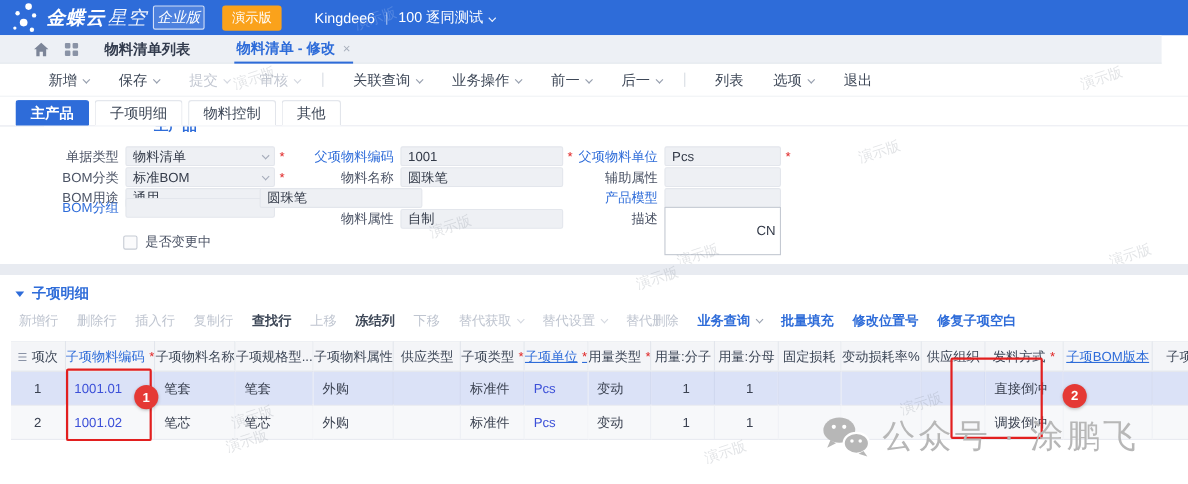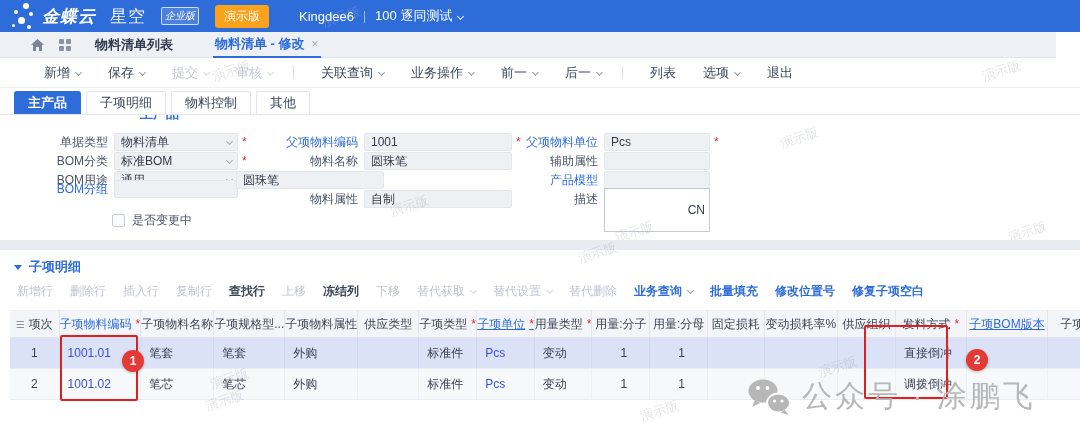--- a/index.html
+++ b/index.html
@@ -11,23 +11,23 @@
   }
   
   .topbar { position:absolute; left:0; top:0; width:1080px; height:32px;
     background:#2e6cd9; display:flex; align-items:center; color:#fff; }
   .logo-dots { position:relative; width:32px; height:28px; margin-left:10px; }
   .logo-dots i { position:absolute; background:#fff; border-radius:50%; }
   .d1{left:13px;top:1px;width:6px;height:6px}.d2{left:4px;top:8px;width:4px;height:4px}
   .d3{left:19px;top:10px;width:4px;height:4px}.d4{left:8px;top:15px;width:7px;height:7px}
   .d5{left:17px;top:23px;width:4px;height:4px}.d6{left:2px;top:22px;width:3px;height:3px}
   .logo-main { font-size:17px; font-weight:bold; letter-spacing:1px; font-style:italic; }
-  .logo-sub { font-size:17px; font-weight:normal; opacity:.92; letter-spacing:1px; margin-left:14px; }
-  .edition { font-size:10px; font-style:italic; border:1px solid rgba(255,255,255,.75);
-    background:rgba(255,255,255,.15); border-radius:2px; padding:1px 3px; margin-left:15px; }
+  .logo-sub { font-size:17px; font-weight:normal; opacity:.92; letter-spacing:1px; font-style:italic; margin-left:2px; }
+  .edition { font-size:13px; font-style:italic; border:1px solid rgba(255,255,255,.75);
+    background:rgba(255,255,255,.15); border-radius:2px; padding:1px 3px; margin-left:5px; }
   .demo-badge { background:#faa21b; color:#fff; font-size:12px; border-radius:3px;
     padding:3px 9px; margin-left:16px; }
   .account { margin-left:30px; font-size:13px; }
   .tb-divider { opacity:.55; margin:0 9px; font-size:12px; }
   .org { font-size:13px; }
   .crt { display:inline-block; width:5px; height:5px; border-right:1px solid #98a0af;
     border-bottom:1px solid #98a0af; transform:rotate(45deg); margin-left:6px; vertical-align:2px; }
   .crt-w { border-color:#fff; opacity:.9; }
   
   .tabbar { position:absolute; left:0; top:32px; width:1056px; height:26px;
@@ -64,21 +64,21 @@
   .ffield { position:relative; height:18px; background:#eef0f4; border:1px solid #e3e6ec;
     border-radius:2px; margin-left:6px; display:flex; align-items:center; padding:0 6px;
     font-size:12px; color:#333a48; }
   .sel .scrt { position:absolute; right:5px; top:5px; width:5px; height:5px;
     border-right:1px solid #a6adbb; border-bottom:1px solid #a6adbb; transform:rotate(45deg); }
   .star { color:#e02a2a; margin-left:4px; font-size:12px; }
   .ftextarea { width:106px; height:44px; background:#fff; border:1px solid #c4c9d2; margin-left:6px;
     display:flex; align-items:center; justify-content:flex-end; padding-right:4px; font-size:12px; color:#333a48; }
   .cbx { width:13px; height:13px; border:1px solid #c6cbd4; border-radius:2px; background:#fbfbfc; }
   .cbx-label { margin-left:7px; font-size:12px; color:#4a5264; }
-  .w60{width:60px}.w124{width:124px}.w128{width:128px}.w148{width:148px}.w92{width:92px}.w106{width:106px}
+  .w60{width:60px}.w124{width:136px}.w128{width:128px}.w148{width:148px}.w92{width:92px}.w106{width:106px}
   
   .divband { position:absolute; left:0; top:240px; width:1080px; height:10px; background:#e8ebf1; }
   
   .detailpanel { position:absolute; left:0; top:250px; width:1080px; height:190px; background:#fff; }
   .dhead { display:flex; align-items:center; padding:8px 0 0 14px; color:#2e6cd9; font-size:13px; font-weight:bold; }
   .tri { width:0; height:0; border-left:4px solid transparent; border-right:4px solid transparent;
     border-top:5px solid #2e6cd9; margin-right:7px; }
   .dtoolbar { display:flex; align-items:center; padding-left:17px; margin-top:7px; font-size:12px; }
   .dt-item { margin-right:17px; white-space:nowrap; }
   .dt-item.disabled { color:#bfc5d0; }

